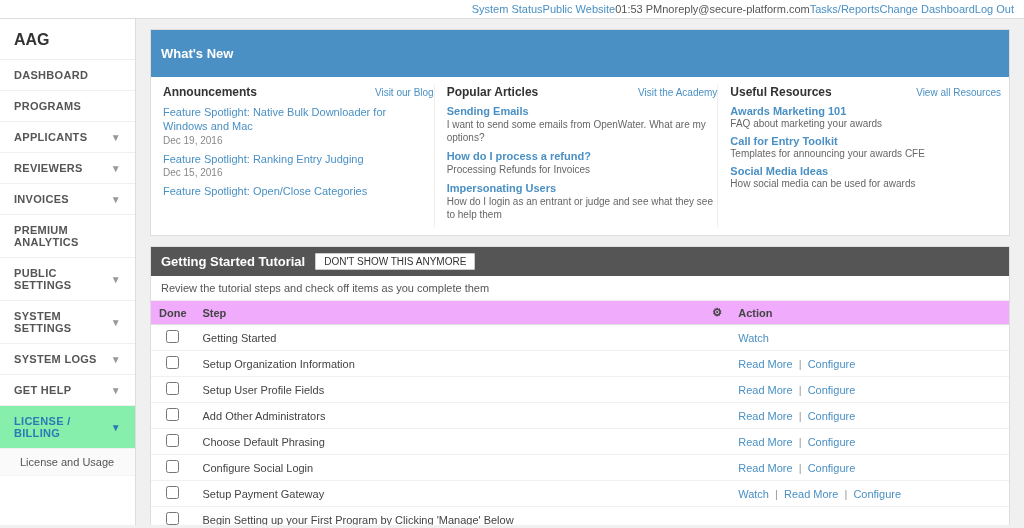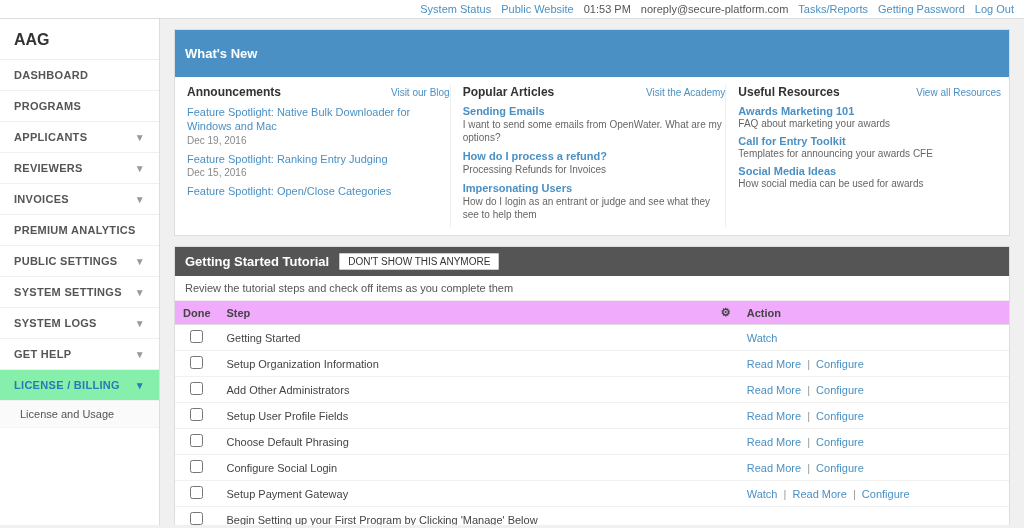--- a/index.html
+++ b/index.html
@@ -6,32 +6,31 @@
     body { font-family: Arial, sans-serif; font-size: 12px; background: #f0f0f0; color: #333; }
 
     
     .top-bar {
       background: #fff;
       border-bottom: 1px solid #ddd;
       padding: 3px 10px;
       display: flex;
       justify-content: flex-end;
       align-items: center;
-      gap: 10px;
       font-size: 11px;
       color: #555;
     }
     .top-bar a { color: #4a90c4; text-decoration: none; }
 
     
     .layout { display: flex; height: calc(528px - 22px); overflow: hidden; }
 
     
     .sidebar {
-      width: 160px;
+      width: 136px;
       background: #fff;
       border-right: 1px solid #ddd;
       flex-shrink: 0;
       overflow-y: auto;
     }
     .sidebar-logo {
       padding: 12px 14px 10px;
       font-weight: bold;
       font-size: 16px;
       color: #333;
@@ -224,21 +223,21 @@
   </style>
 </head>
 <body>
 
 <div class="top-bar">
   <a>System Status</a>
   <a>Public Website</a>
   <span>01:53 PM</span>
   <span>noreply@secure-platform.com</span>
   <a>Tasks/Reports</a>
-  <a>Getting Password</a>
+  <a>Change Dashboard</a>
   <a>Log Out</a>
 </div>
 
 <div class="layout">
 
   <div class="sidebar">
     <div class="sidebar-logo">AAG</div>
 
     <div class="sidebar-item">
       <span>Dashboard</span>
@@ -371,27 +370,27 @@
               <td><a class="action-link">Watch</a></td>
             </tr>
             <tr>
               <td class="check-cell"><input type="checkbox" style=""></td>
               <td>Setup Organization Information</td>
               <td></td>
               <td><a class="action-link">Read More</a><span class="action-sep"> | </span><a class="action-link">Configure</a></td>
             </tr>
             <tr>
               <td class="check-cell"><input type="checkbox" style=""></td>
+              <td>Setup User Profile Fields</td>
+              <td></td>
+              <td><a class="action-link">Read More</a><span class="action-sep"> | </span><a class="action-link">Configure</a></td>
+            </tr>
+            <tr>
+              <td class="check-cell"><input type="checkbox" style=""></td>
               <td>Add Other Administrators</td>
-              <td></td>
-              <td><a class="action-link">Read More</a><span class="action-sep"> | </span><a class="action-link">Configure</a></td>
-            </tr>
-            <tr>
-              <td class="check-cell"><input type="checkbox" style=""></td>
-              <td>Setup User Profile Fields</td>
               <td></td>
               <td><a class="action-link">Read More</a><span class="action-sep"> | </span><a class="action-link">Configure</a></td>
             </tr>
             <tr>
               <td class="check-cell"><input type="checkbox" style=""></td>
               <td>Choose Default Phrasing</td>
               <td></td>
               <td><a class="action-link">Read More</a><span class="action-sep"> | </span><a class="action-link">Configure</a></td>
             </tr>
             <tr>

